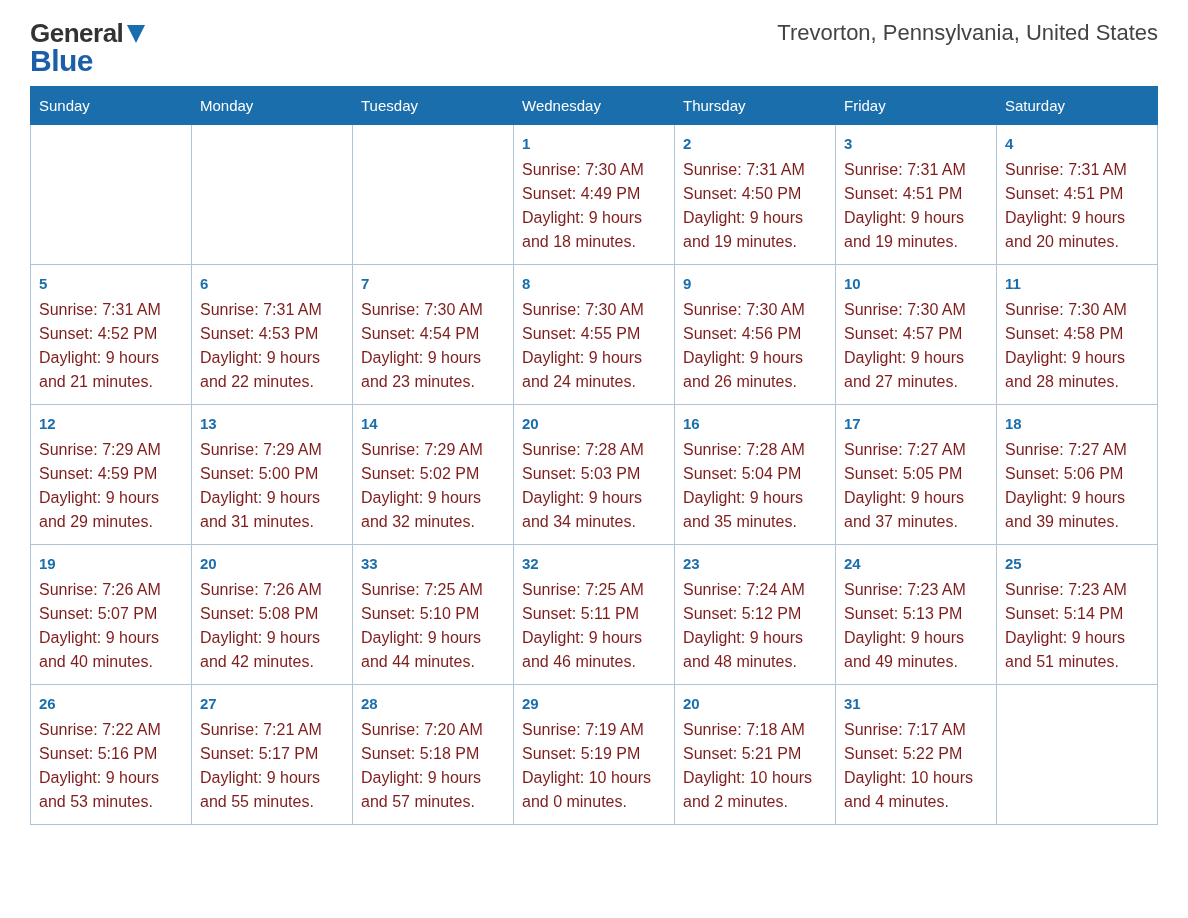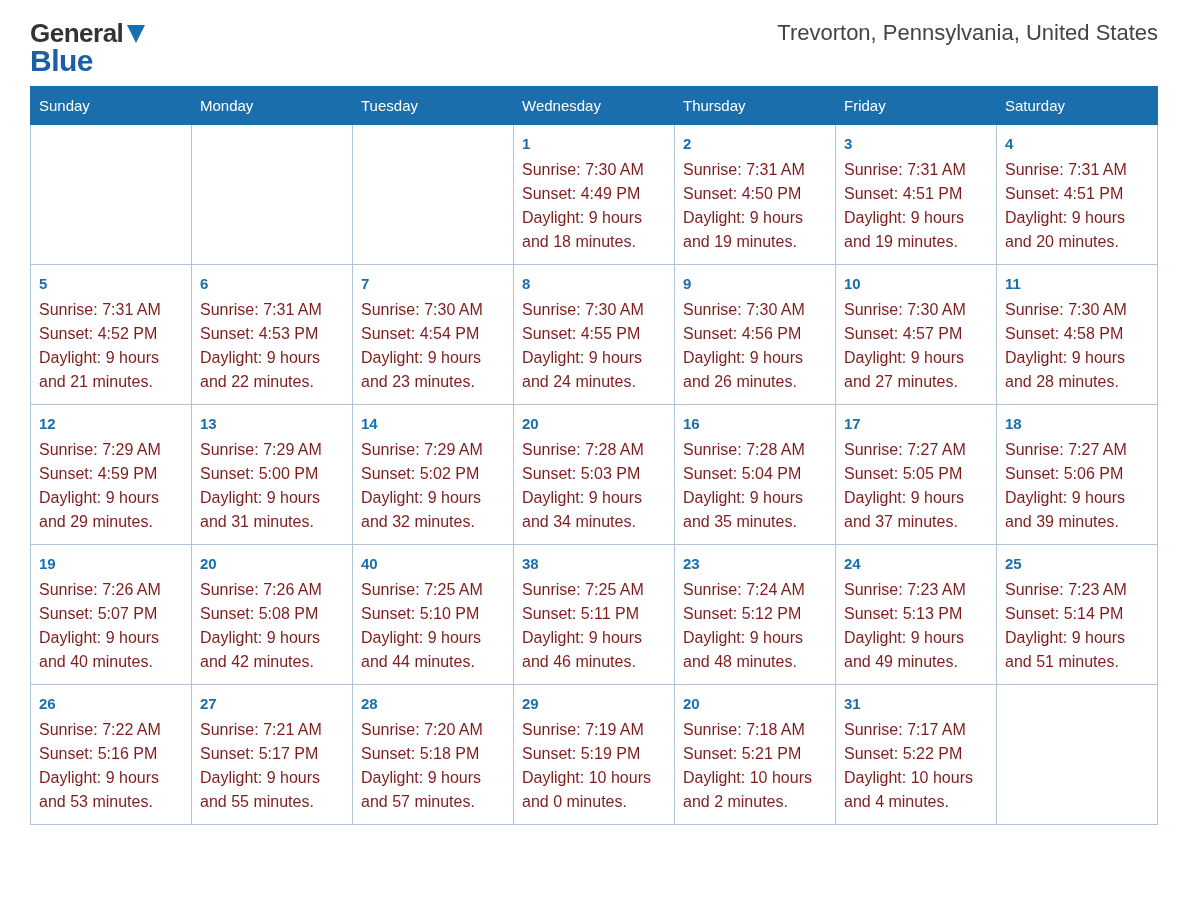--- a/index.html
+++ b/index.html
@@ -268,28 +268,28 @@
 and 40 minutes.</div>
         </td>
         <td>
           <span class="day-number">20</span>
           <div class="day-info">Sunrise: 7:26 AM
 Sunset: 5:08 PM
 Daylight: 9 hours
 and 42 minutes.</div>
         </td>
         <td>
-          <span class="day-number">40</span>
+          <span class="day-number">33</span>
           <div class="day-info">Sunrise: 7:25 AM
 Sunset: 5:10 PM
 Daylight: 9 hours
 and 44 minutes.</div>
         </td>
         <td>
-          <span class="day-number">38</span>
+          <span class="day-number">32</span>
           <div class="day-info">Sunrise: 7:25 AM
 Sunset: 5:11 PM
 Daylight: 9 hours
 and 46 minutes.</div>
         </td>
         <td>
           <span class="day-number">23</span>
           <div class="day-info">Sunrise: 7:24 AM
 Sunset: 5:12 PM
 Daylight: 9 hours

